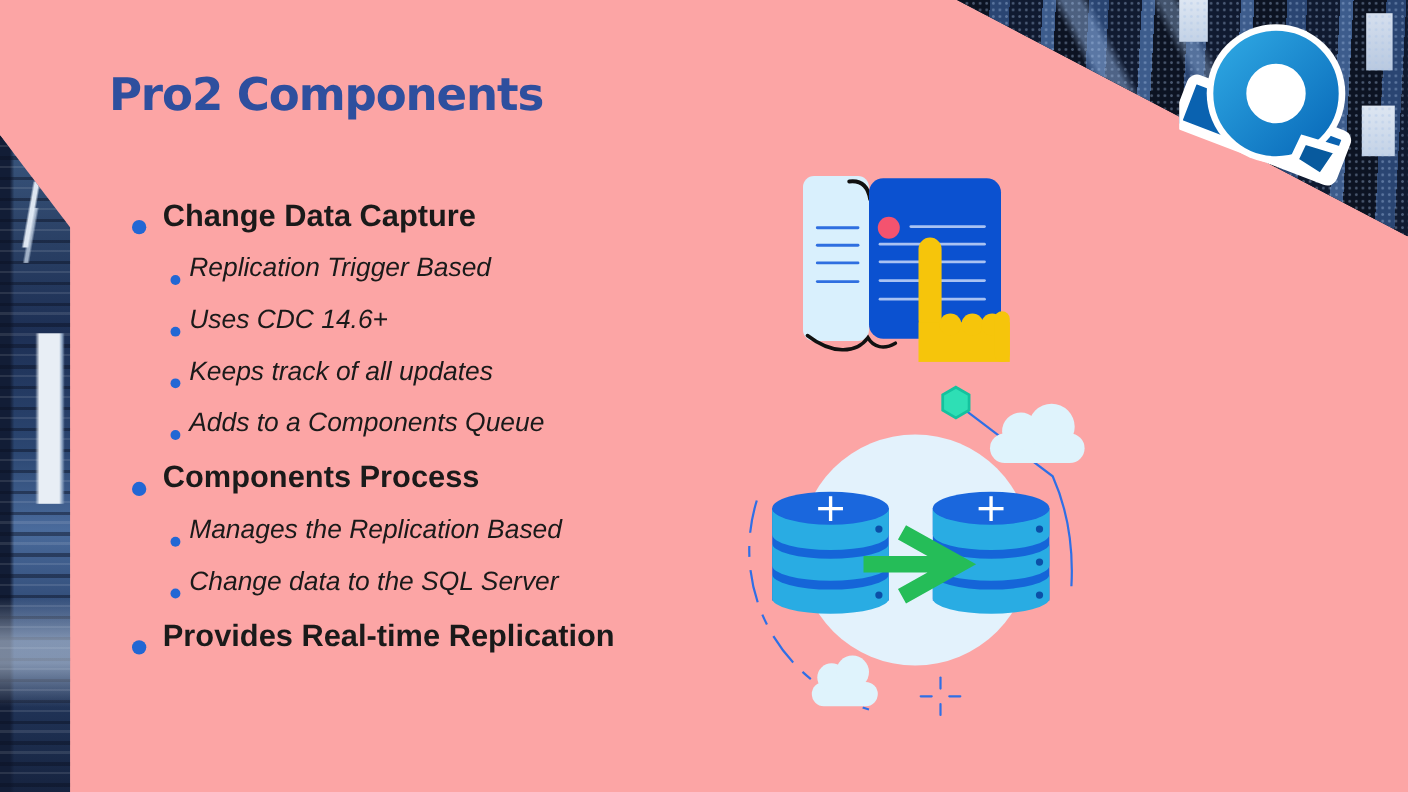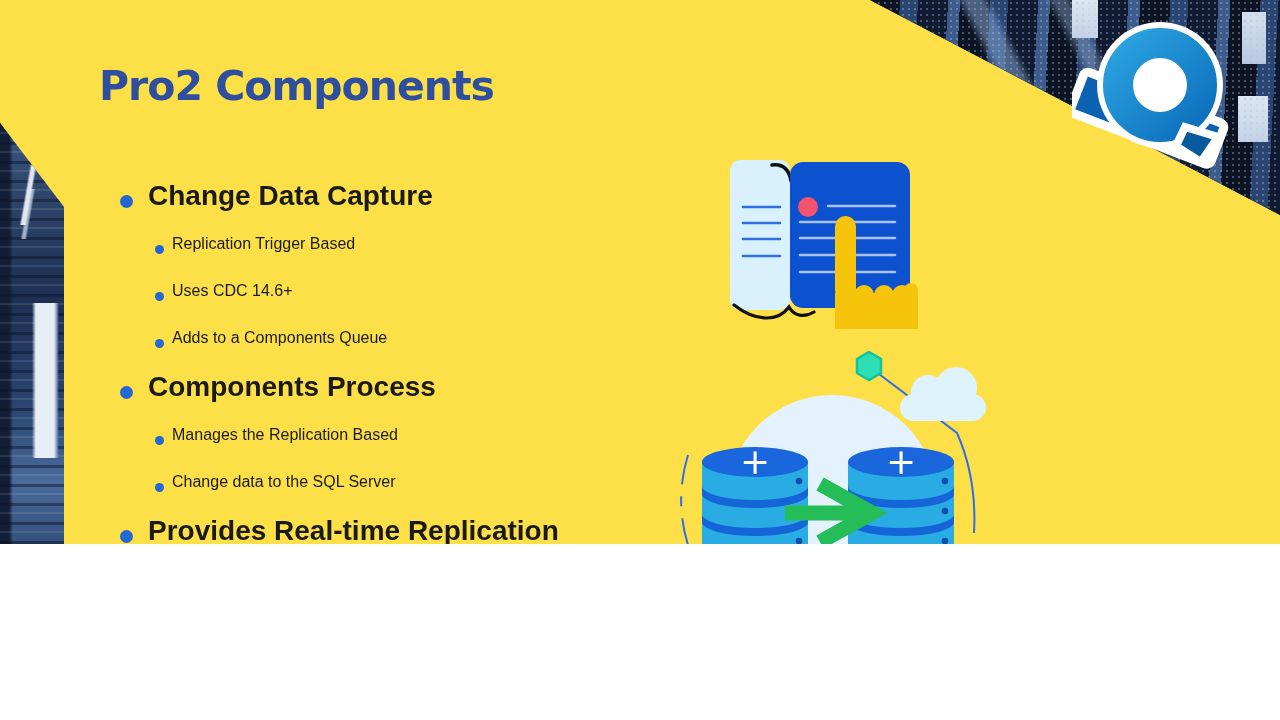--- a/index.html
+++ b/index.html
@@ -1,16 +1,16 @@
 <!DOCTYPE html>
 <html style="--title_blue: #2E4F9E; --bullet_blue: #2267D4; --body_text: #1A1A1A; --page_blue: #0B51D0; --page_light: #D9F0FD; --hand_yellow: #F6C50B; --dot_pink: #F4536F; --db_body_blue: #29ACE3; --db_dark_blue: #1565D8; --arrow_green: #25BD58; --hex_teal: #2EDFB5; --cloud_light: #DFF3FC; --orbit_blue: #2E6FE6; --logo_blue: #1489D2; --logo_band_blue: #0A62B0;"><head>
 <meta charset="utf-8">
 <style>
   html,body{margin:0;padding:0;background:#fff;}
-  .slide{position:relative;width:1280px;height:544px;background:#fde047;overflow:hidden;
+  .slide{position:relative;width:1280px;height:720px;background:#fca5a5;overflow:hidden;
          font-family:"Liberation Sans",sans-serif;}
 
   
   .left-photo{position:absolute;left:0;top:123px;width:64px;height:597px;
     clip-path:polygon(0 0,100% 84px,100% 100%,0 100%);
     background:
       linear-gradient(100deg,transparent 40%,rgba(230,238,248,.95) 43% 47%,transparent 50%) 0 42px/64px 60px no-repeat,
       linear-gradient(100deg,transparent 40%,rgba(200,214,232,.75) 43% 46%,transparent 49%) 0 66px/64px 50px no-repeat,
       linear-gradient(90deg,transparent 50%,#e8eef5 56% 84%,#8fa6c4 88%,transparent 92%) 0 180px/64px 155px no-repeat,
       linear-gradient(180deg,transparent,rgba(205,220,240,.55) 40% 60%,transparent) 0 420px/64px 100px no-repeat,
@@ -34,24 +34,24 @@
 
   .logo{position:absolute;left:1072px;top:10px;width:170px;height:162px;}
 
   .title{position:absolute;left:99px;top:64px;margin:0;
          font:800 41px/1.1 "DejaVu Sans",sans-serif;
          color:var(--title_blue,#2E4F9E);letter-spacing:-1px;}
 
   
   .bullets{position:absolute;left:120px;top:170px;width:580px;margin:0;
            padding:9px 0 0;list-style:none;color:var(--body_text,#1a1a1a);}
-  .bullets li{display:flex;align-items:center;}
+  .bullets li{display:flex;align-items:flex-end;}
   .l1{font-size:28px;font-weight:700;line-height:34px;margin:0 0 16px;}
   .l1:not(:first-child){margin-top:7px;}
-  .l2{font-size:16px;line-height:30px;margin:0 0 17px 35px;}
+  .l2{font-size:24px;line-height:30px;margin:0 0 17px 35px;font-style:italic;}
   .dot{flex:0 0 auto;border-radius:50%;background:var(--bullet_blue,#2267D4);}
   .l1 .dot{width:13px;height:13px;margin:10px 15px 0 0;}
   .l2 .dot{width:9px;height:9px;margin:10px 8px 0 0;}
 
   .book{position:absolute;left:728px;top:155px;width:195px;height:180px;}
   .dbfig{position:absolute;left:672px;top:348px;width:330px;height:320px;}
 </style>
 </head>
 <body>
 
@@ -82,20 +82,24 @@
       <span class="dot"></span>
       <span>Change Data Capture</span>
       </li>
     <li class="l2">
       <span class="dot"></span>
       <span>Replication Trigger Based</span>
       </li>
     <li class="l2">
       <span class="dot"></span>
       <span>Uses CDC 14.6+</span>
+      </li>
+    <li class="l2">
+      <span class="dot"></span>
+      <span>Keeps track of all updates</span>
       </li>
     <li class="l2">
       <span class="dot"></span>
       <span>Adds to a Components Queue</span>
       </li>
     <li class="l1">
       <span class="dot"></span>
       <span>Components Process</span>
       </li>
     <li class="l2">

